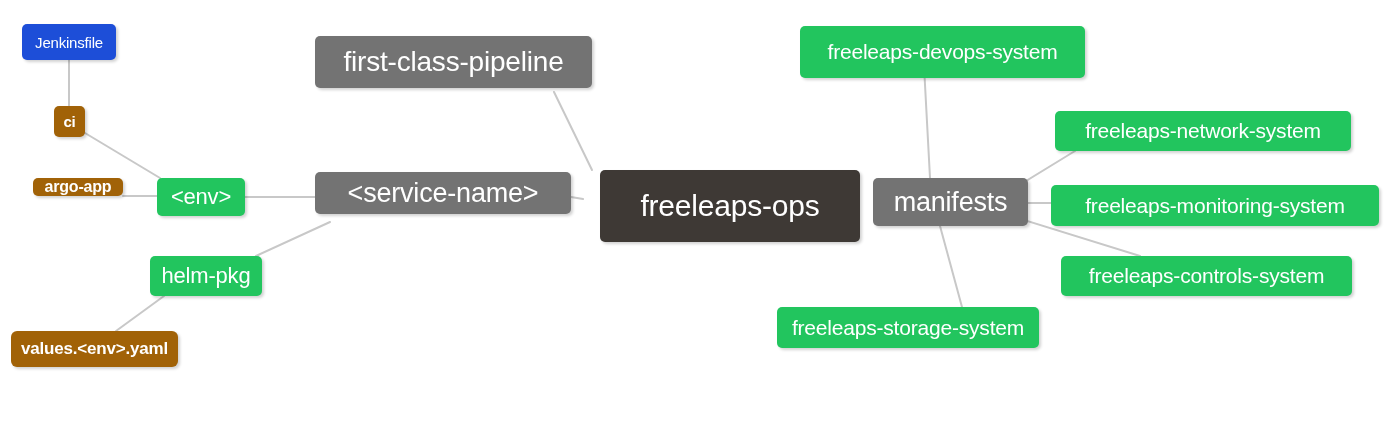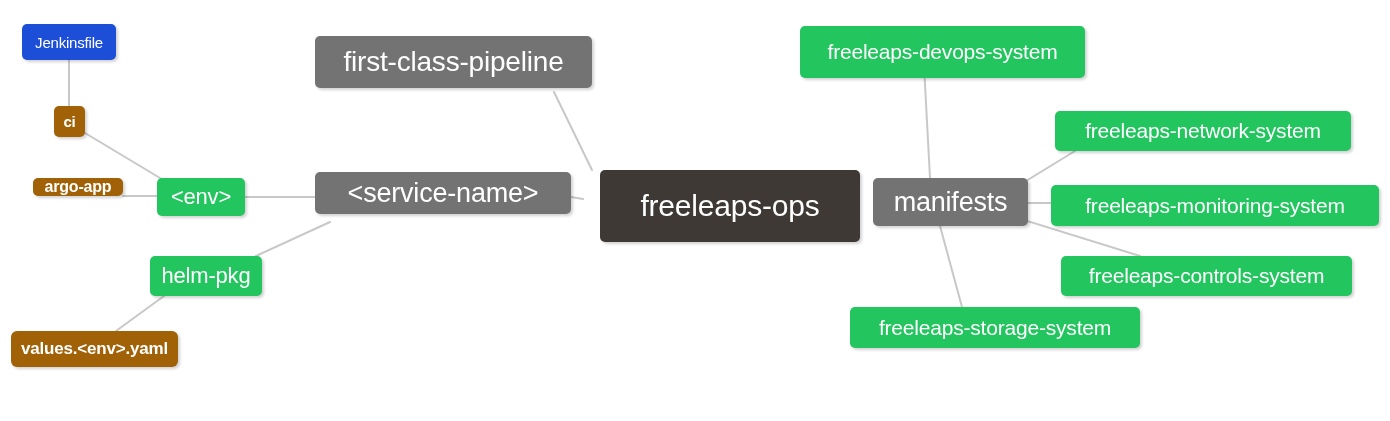--- a/index.html
+++ b/index.html
@@ -101,17 +101,17 @@
       </div>
       <div class="node n-green" style="left: 1055px; top: 111px; width: 296px; height: 40px; font-size: 21px;">
         <span>freeleaps-network-system</span>
       </div>
       <div class="node n-green" style="left: 1051px; top: 185px; width: 328px; height: 41px; font-size: 21px; text-align: right;">
         <span>freeleaps-monitoring-system</span>
       </div>
       <div class="node n-green" style="left: 1061px; top: 256px; width: 291px; height: 40px; font-size: 21px;">
         <span>freeleaps-controls-system</span>
       </div>
-      <div class="node n-green" style="left: 850px; top: 307px; width: 290px; height: 41px; font-size: 21px;">
+      <div class="node n-green" style="left: 777px; top: 307px; width: 262px; height: 41px; font-size: 21px;">
         <span>freeleaps-storage-system</span>
       </div>
     </div>
 </div>
 
 </body></html>

